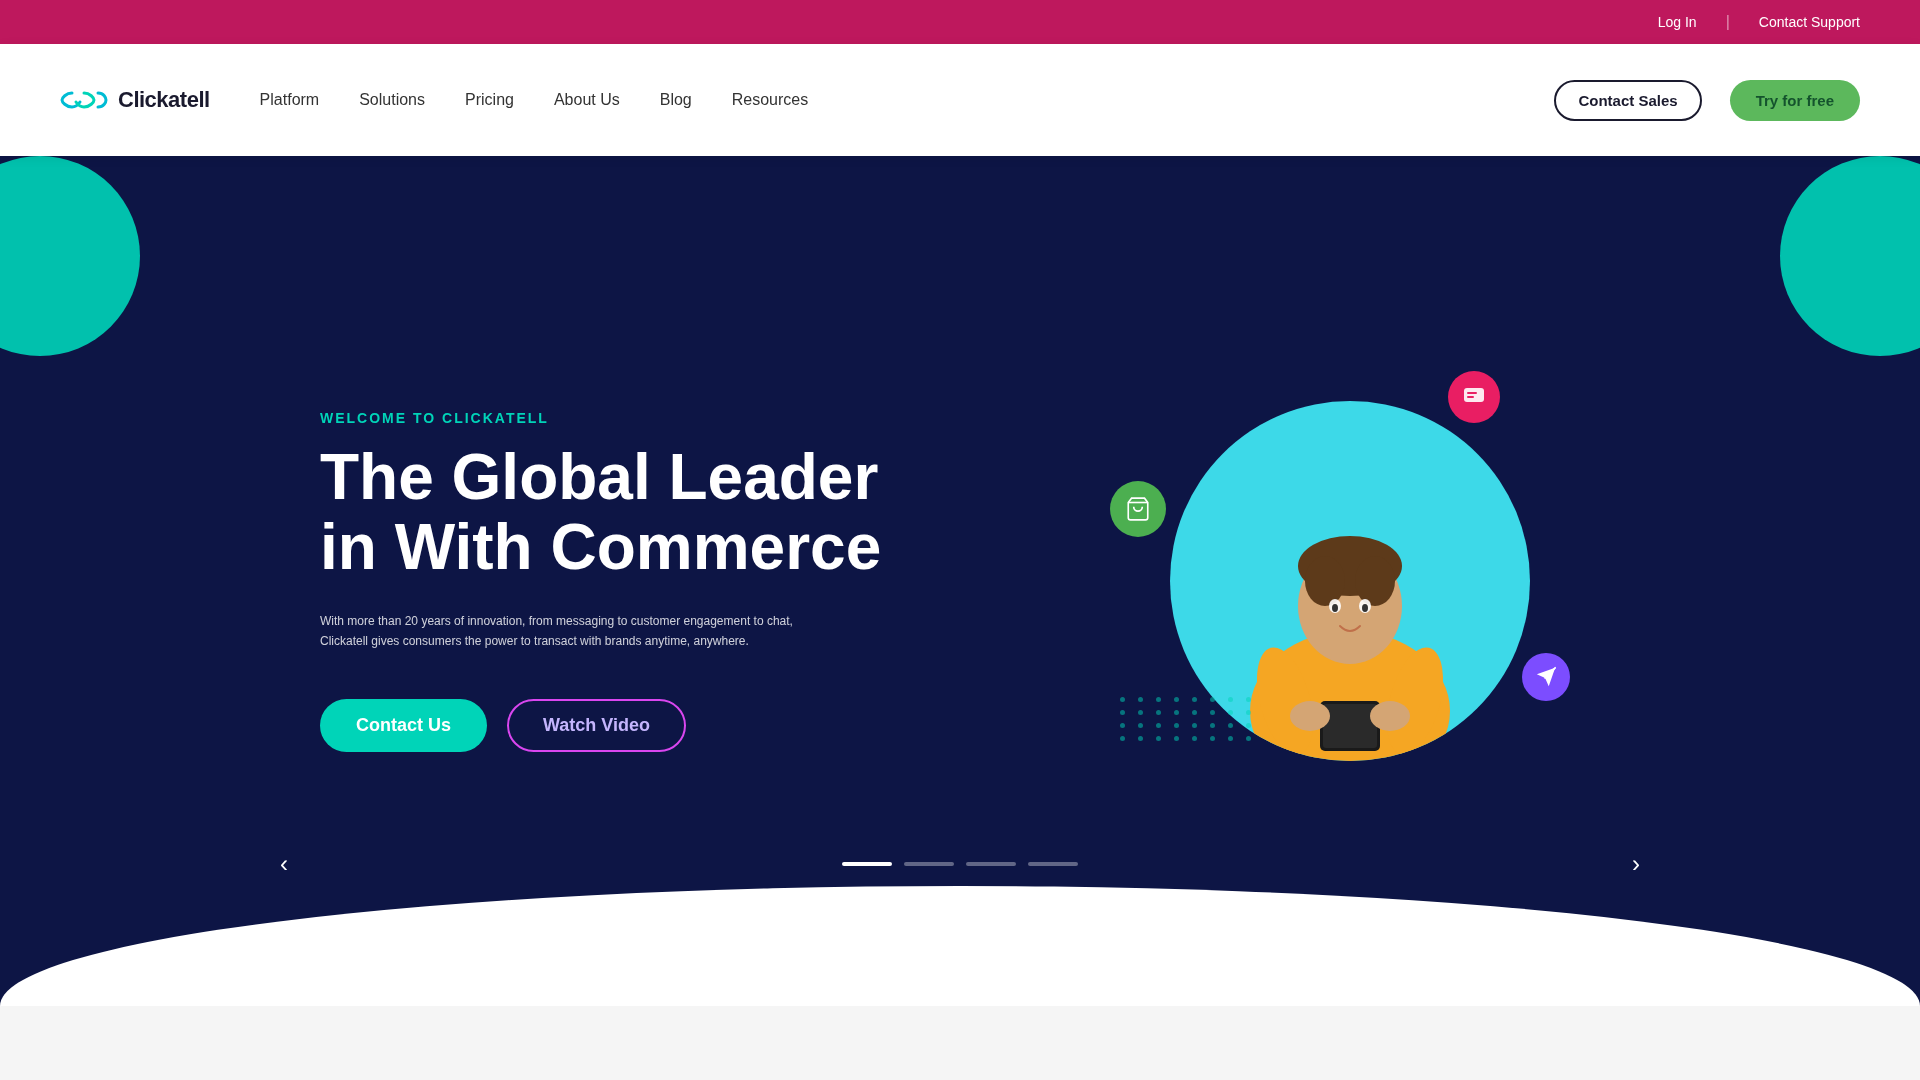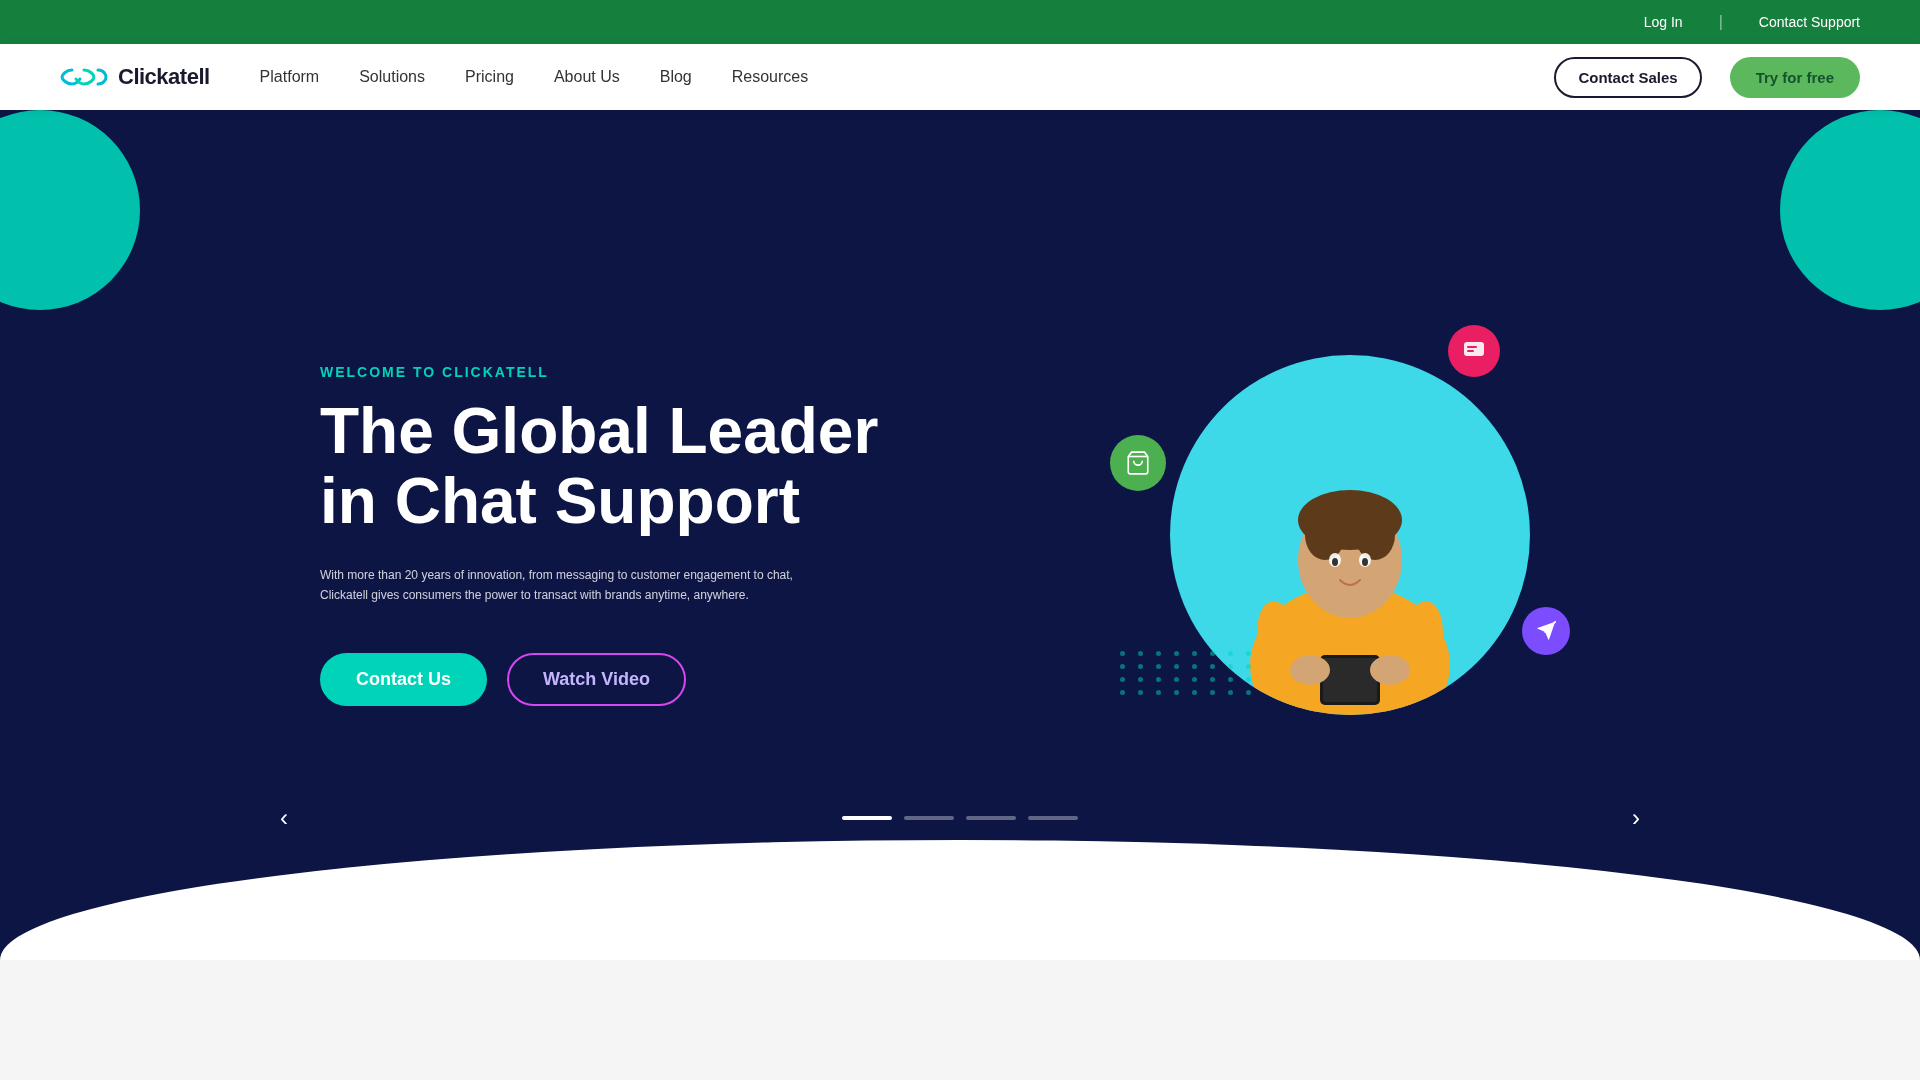--- a/index.html
+++ b/index.html
@@ -1,44 +1,44 @@
 <!DOCTYPE html>
 <html><head>
   <meta charset="utf-8">
   <style>
     * { margin: 0; padding: 0; box-sizing: border-box; }
     body { font-family: -apple-system, BlinkMacSystemFont, 'Segoe UI', Arial, sans-serif; width: 1920px; height: 1080px; overflow: hidden; background: #f5f5f5; }
 
     
     .top-bar {
-      background: #15803d;
+      background: #be185d;
       height: 44px;
       display: flex;
       align-items: center;
       justify-content: flex-end;
       padding: 0 60px;
-      gap: 16px;
+      gap: 9px;
       text-align: right;
     }
     .top-bar-link {
       color: #ffffff;
       font-size: 14px;
       text-decoration: none;
       cursor: pointer;
     }
     .top-bar-divider {
       color: #ffffff;
       margin: 0 20px;
       opacity: 0.5;
     }
 
     
     .navbar {
       background: #ffffff;
-      height: 66px;
+      height: 112px;
       display: flex;
       align-items: center;
       padding: 0 60px;
       justify-content: space-between;
       box-shadow: 0 2px 10px rgba(0,0,0,0.08);
       position: relative;
       z-index: 100;
     }
     .nav-left {
       display: flex;
@@ -348,21 +348,21 @@
 
 <section class="hero">
   <div class="blob-left"></div>
   <div class="blob-right"></div>
 
   <div class="hero-content">
     <div class="hero-text">
       <p class="hero-eyebrow">WELCOME TO CLICKATELL</p>
       <h1 class="hero-title">
         <span>The Global Leader</span><br>
-        <span>in Chat Support</span>
+        <span>in With Commerce</span>
       </h1>
       <p class="hero-description">With more than 20 years of innovation, from messaging to customer engagement to chat, Clickatell gives consumers the power to transact with brands anytime, anywhere.</p>
       <div class="hero-buttons">
         <button class="btn-contact-us">Contact Us</button>
         <button class="btn-watch-video">Watch Video</button>
       </div>
     </div>
 
     <div class="hero-image-area">
 

